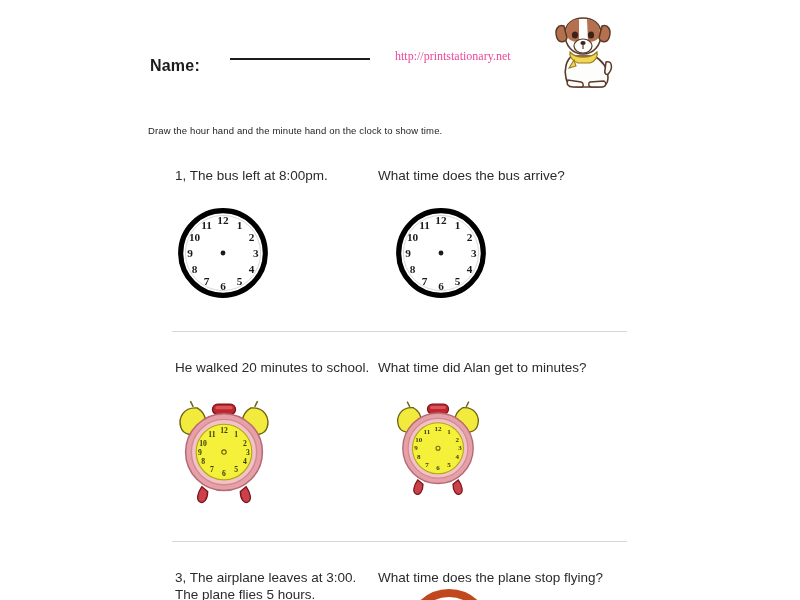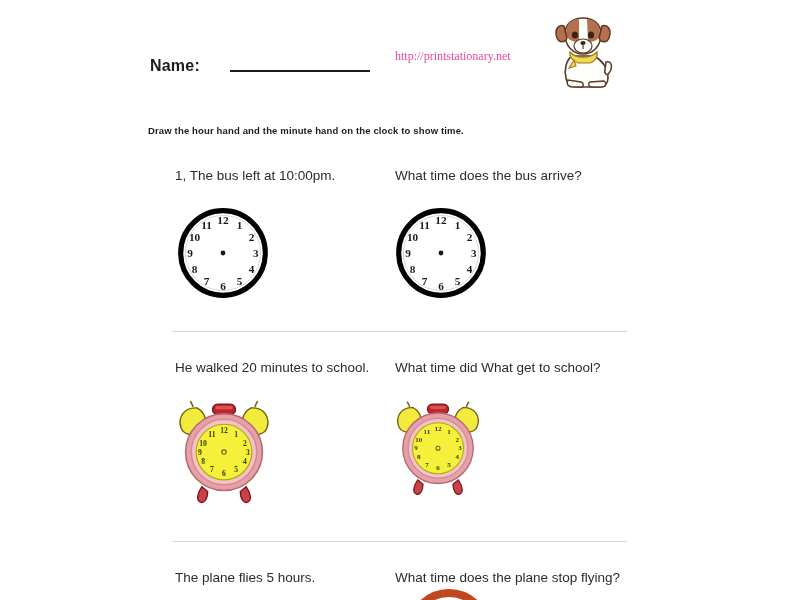--- a/index.html
+++ b/index.html
@@ -22,21 +22,21 @@
     left: 0;
     top: 0;
     width: 800px;
     height: 118px;
   }
   .name-block {
     position: absolute;
     left: 150px;
     top: 58px;
     display: flex;
-    align-items: flex-end;
+    align-items: flex-start;
     white-space: nowrap;
     gap: 30px;
   }
   .name-label {
     font-size: 16px;
     font-weight: bold;
     letter-spacing: .2px;
     color: #1c1c1c;
     line-height: 16px;
   }
@@ -62,21 +62,21 @@
     width: 62px;
     height: 76px;
   }
 
   
   .instruction {
     position: absolute;
     left: 148px;
     top: 125px;
     font-size: 9.5px;
-    font-weight: bold;
+    font-weight: normal;
     letter-spacing: .15px;
     color: #1c1c1c;
     white-space: nowrap;
   }
 
   
   .problem {
     position: absolute;
     left: 0;
     width: 800px;
@@ -85,21 +85,21 @@
   .p2 { top: 360px; }
   .p3 { top: 570px; }
 
   .col-left {
     position: absolute;
     left: 175px;
     width: 215px;
   }
   .col-right {
     position: absolute;
-    left: 395px;
+    left: 378px;
     width: 250px;
   }
 
   .prompt {
     font-size: 13.5px;
     line-height: 16.5px;
     color: #2b2b2b;
     white-space: nowrap;
   }
   .question {
@@ -178,21 +178,21 @@
       <ellipse cx="31" cy="27" rx="2.6" ry="2" fill="#3b2317"></ellipse>
       <path d="M31 29 L31 33" stroke="#5a3a28" stroke-width="1.2" fill="none"></path>
     </svg>
   </div>
 </div>
 
 <div class="instruction">Draw the hour hand and the minute hand on the clock to show time.</div>
 
 <div class="problem p1">
   <div class="col-left">
-    <div class="prompt">1, The bus left at 10:00pm.</div>
+    <div class="prompt">1, The bus left at 8:00pm.</div>
   </div>
   <div class="col-right">
     <div class="question">What time does the bus arrive?</div>
   </div>
 
   <div class="clock-slot left">
     <svg width="94" height="94" viewBox="0 0 100 100">
       <circle cx="50" cy="50" r="45" fill="#ffffff" stroke="#000000" stroke-width="5.5"></circle>
       <circle cx="50" cy="50" r="40" fill="#ffffff" stroke="#c9c9c9" stroke-width="0.8"></circle>
       <circle cx="50" cy="50" r="2.6" fill="#1a1a1a"></circle>
@@ -236,21 +236,21 @@
   </div>
 </div>
 
 <div class="divider div1"></div>
 
 <div class="problem p2">
   <div class="col-left">
     <div class="prompt">He walked 20 minutes to school.</div>
   </div>
   <div class="col-right">
-    <div class="question">What time did What get to school?</div>
+    <div class="question">What time did Alan get to minutes?</div>
   </div>
 
   <div class="clock-slot left">
     <svg width="96" height="112" viewBox="0 0 100 116">
 
       <path d="M22 10 C8 9,2 20,5 30 C7 38,18 40,26 35 C32 31,34 17,22 10 Z" fill="#f2ea3c" stroke="#6e6410" stroke-width="1.5"></path>
       <path d="M78 10 C92 9,98 20,95 30 C93 38,82 40,74 35 C68 31,66 17,78 10 Z" fill="#f2ea3c" stroke="#6e6410" stroke-width="1.5"></path>
       <path d="M18 9 L15 3" stroke="#6e6410" stroke-width="1.6"></path>
       <path d="M82 9 L85 3" stroke="#6e6410" stroke-width="1.6"></path>
 
@@ -316,20 +316,21 @@
         <text x="37.4" y="37.4">11</text>
       </g>
     </svg>
   </div>
 </div>
 
 <div class="divider div2"></div>
 
 <div class="problem p3">
   <div class="col-left">
+    <div class="prompt">3, The airplane leaves at 3:00.</div>
     <div class="prompt">The plane flies 5 hours.</div>
   </div>
   <div class="col-right">
     <div class="question">What time does the plane stop flying?</div>
   </div>
 </div>
 
 <div class="bottom-crop">
   <svg width="110" height="60" viewBox="0 0 110 60">
     <circle cx="55" cy="46" r="38" fill="#ffffff" stroke="#c1471f" stroke-width="8"></circle>

